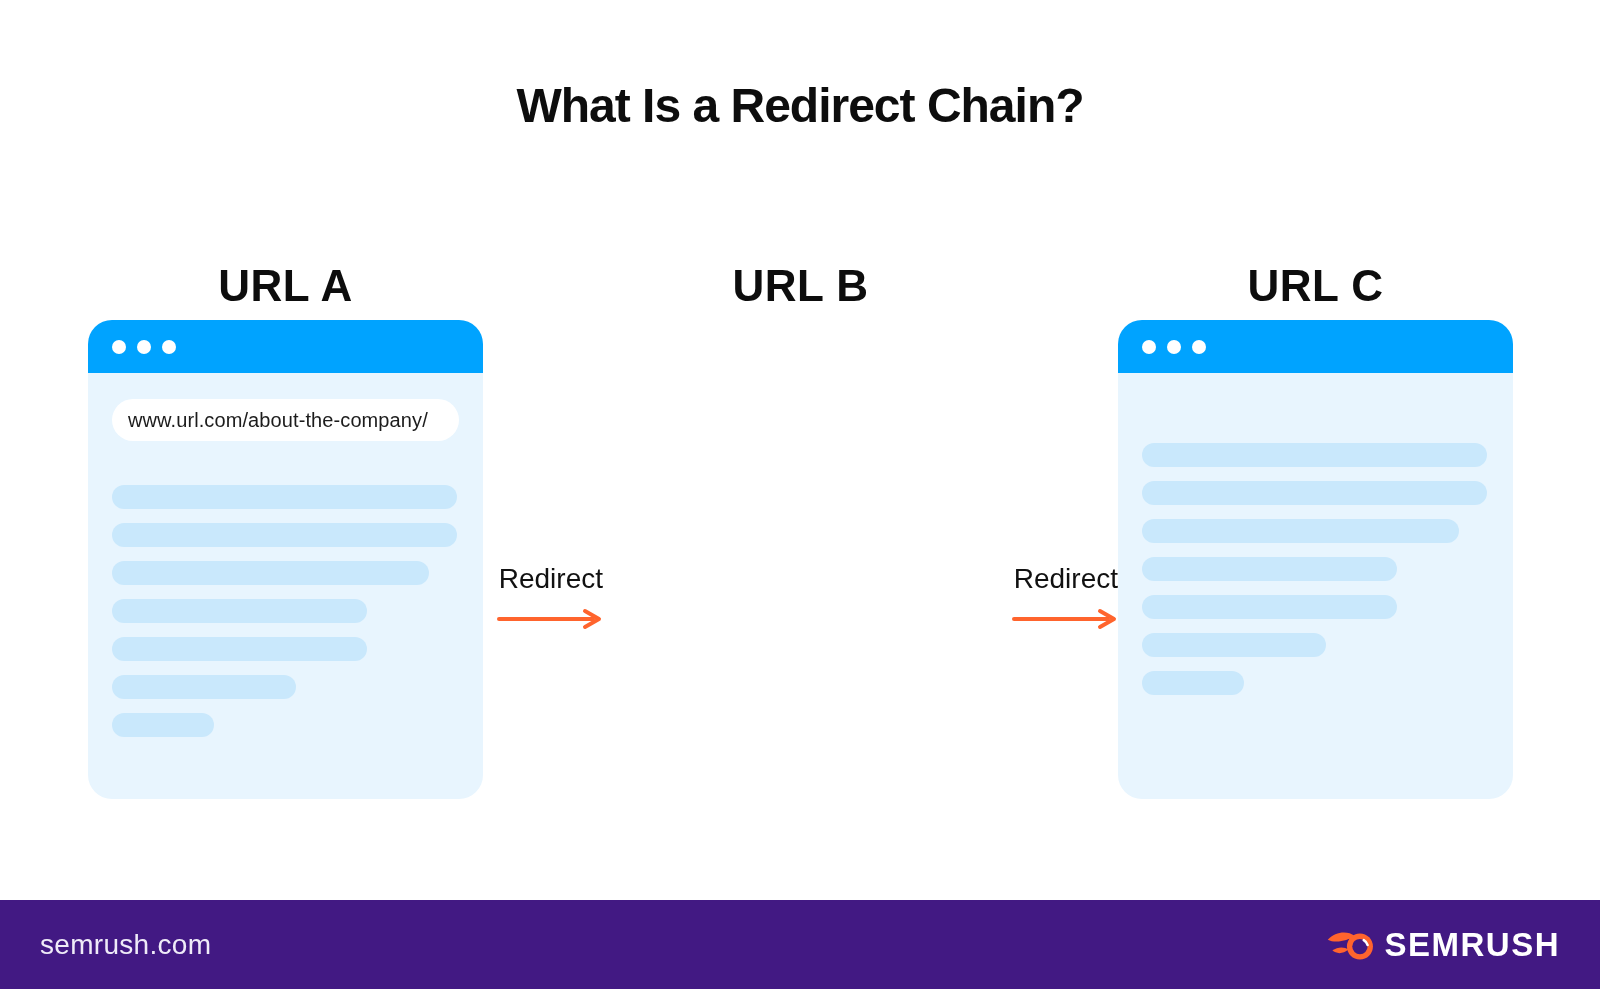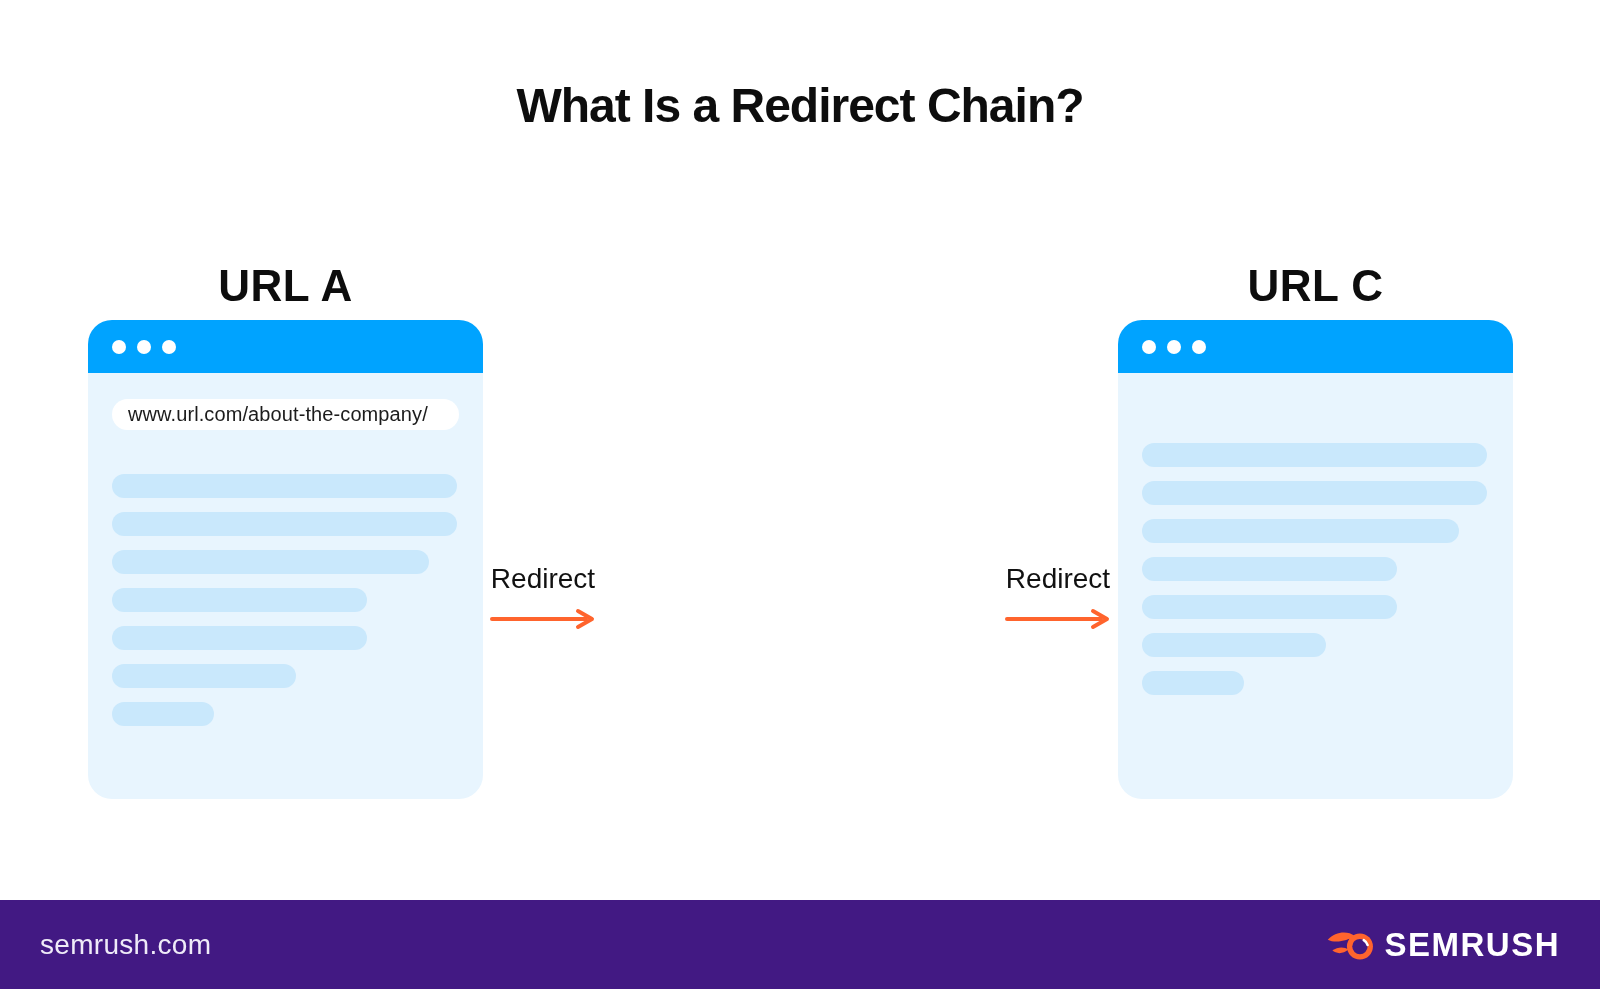--- a/index.html
+++ b/index.html
@@ -54,21 +54,21 @@
     gap:11px;
     padding-left:24px;
   }
   .dot { width:14px; height:14px; border-radius:50%; background:var(--white); }
   .window-body {
     flex:1;
     background:var(--body-blue);
     padding:26px 24px 0 24px;
   }
   .url-bar {
-    height:31px;
+    height:42px;
     background:var(--white);
     border-radius:21px;
     display:flex; align-items:center;
     padding-left:16px;
     overflow:hidden;
   }
   .url-text {
     font-size:20px;
     color:var(--url-text);
     white-space:nowrap;
@@ -77,21 +77,21 @@
   .skeleton { margin-top:44px; }
   .skeleton-line {
     height:24px;
     border-radius:12px;
     background:var(--skeleton-blue);
     margin-bottom:14px;
   }
   .connector {
     position:absolute; top:565px;
     width:120px;
-    text-align:center;
+    text-align:right;
   }
   .connector-1 { left:483px; }
   .connector-2 { left:998px; }
   .redirect-label {
     display:block;
     font-size:28px;
     color:#111;
     line-height:28px;
   }
   .arrow-svg { margin-top:15px; width:106px; height:22px; display:inline-block; }
@@ -149,20 +149,21 @@
 
   <div class="connector connector-1">
     <span class="redirect-label">Redirect</span>
     <svg class="arrow-svg" viewBox="0 0 106 22">
       <line x1="2" y1="11" x2="96" y2="11" stroke="#FF642D" stroke-width="4" stroke-linecap="round"></line>
       <path d="M88 3 L102 11 L88 19" fill="none" stroke="#FF642D" stroke-width="4" stroke-linecap="round" stroke-linejoin="round"></path>
     </svg>
   </div>
 
   <section class="window-group group-b">
+    <h2 class="window-label">URL B</h2>
   </section>
 
   <div class="connector connector-2">
     <span class="redirect-label">Redirect</span>
     <svg class="arrow-svg" viewBox="0 0 106 22">
       <line x1="2" y1="11" x2="96" y2="11" stroke="#FF642D" stroke-width="4" stroke-linecap="round"></line>
       <path d="M88 3 L102 11 L88 19" fill="none" stroke="#FF642D" stroke-width="4" stroke-linecap="round" stroke-linejoin="round"></path>
     </svg>
   </div>
 

